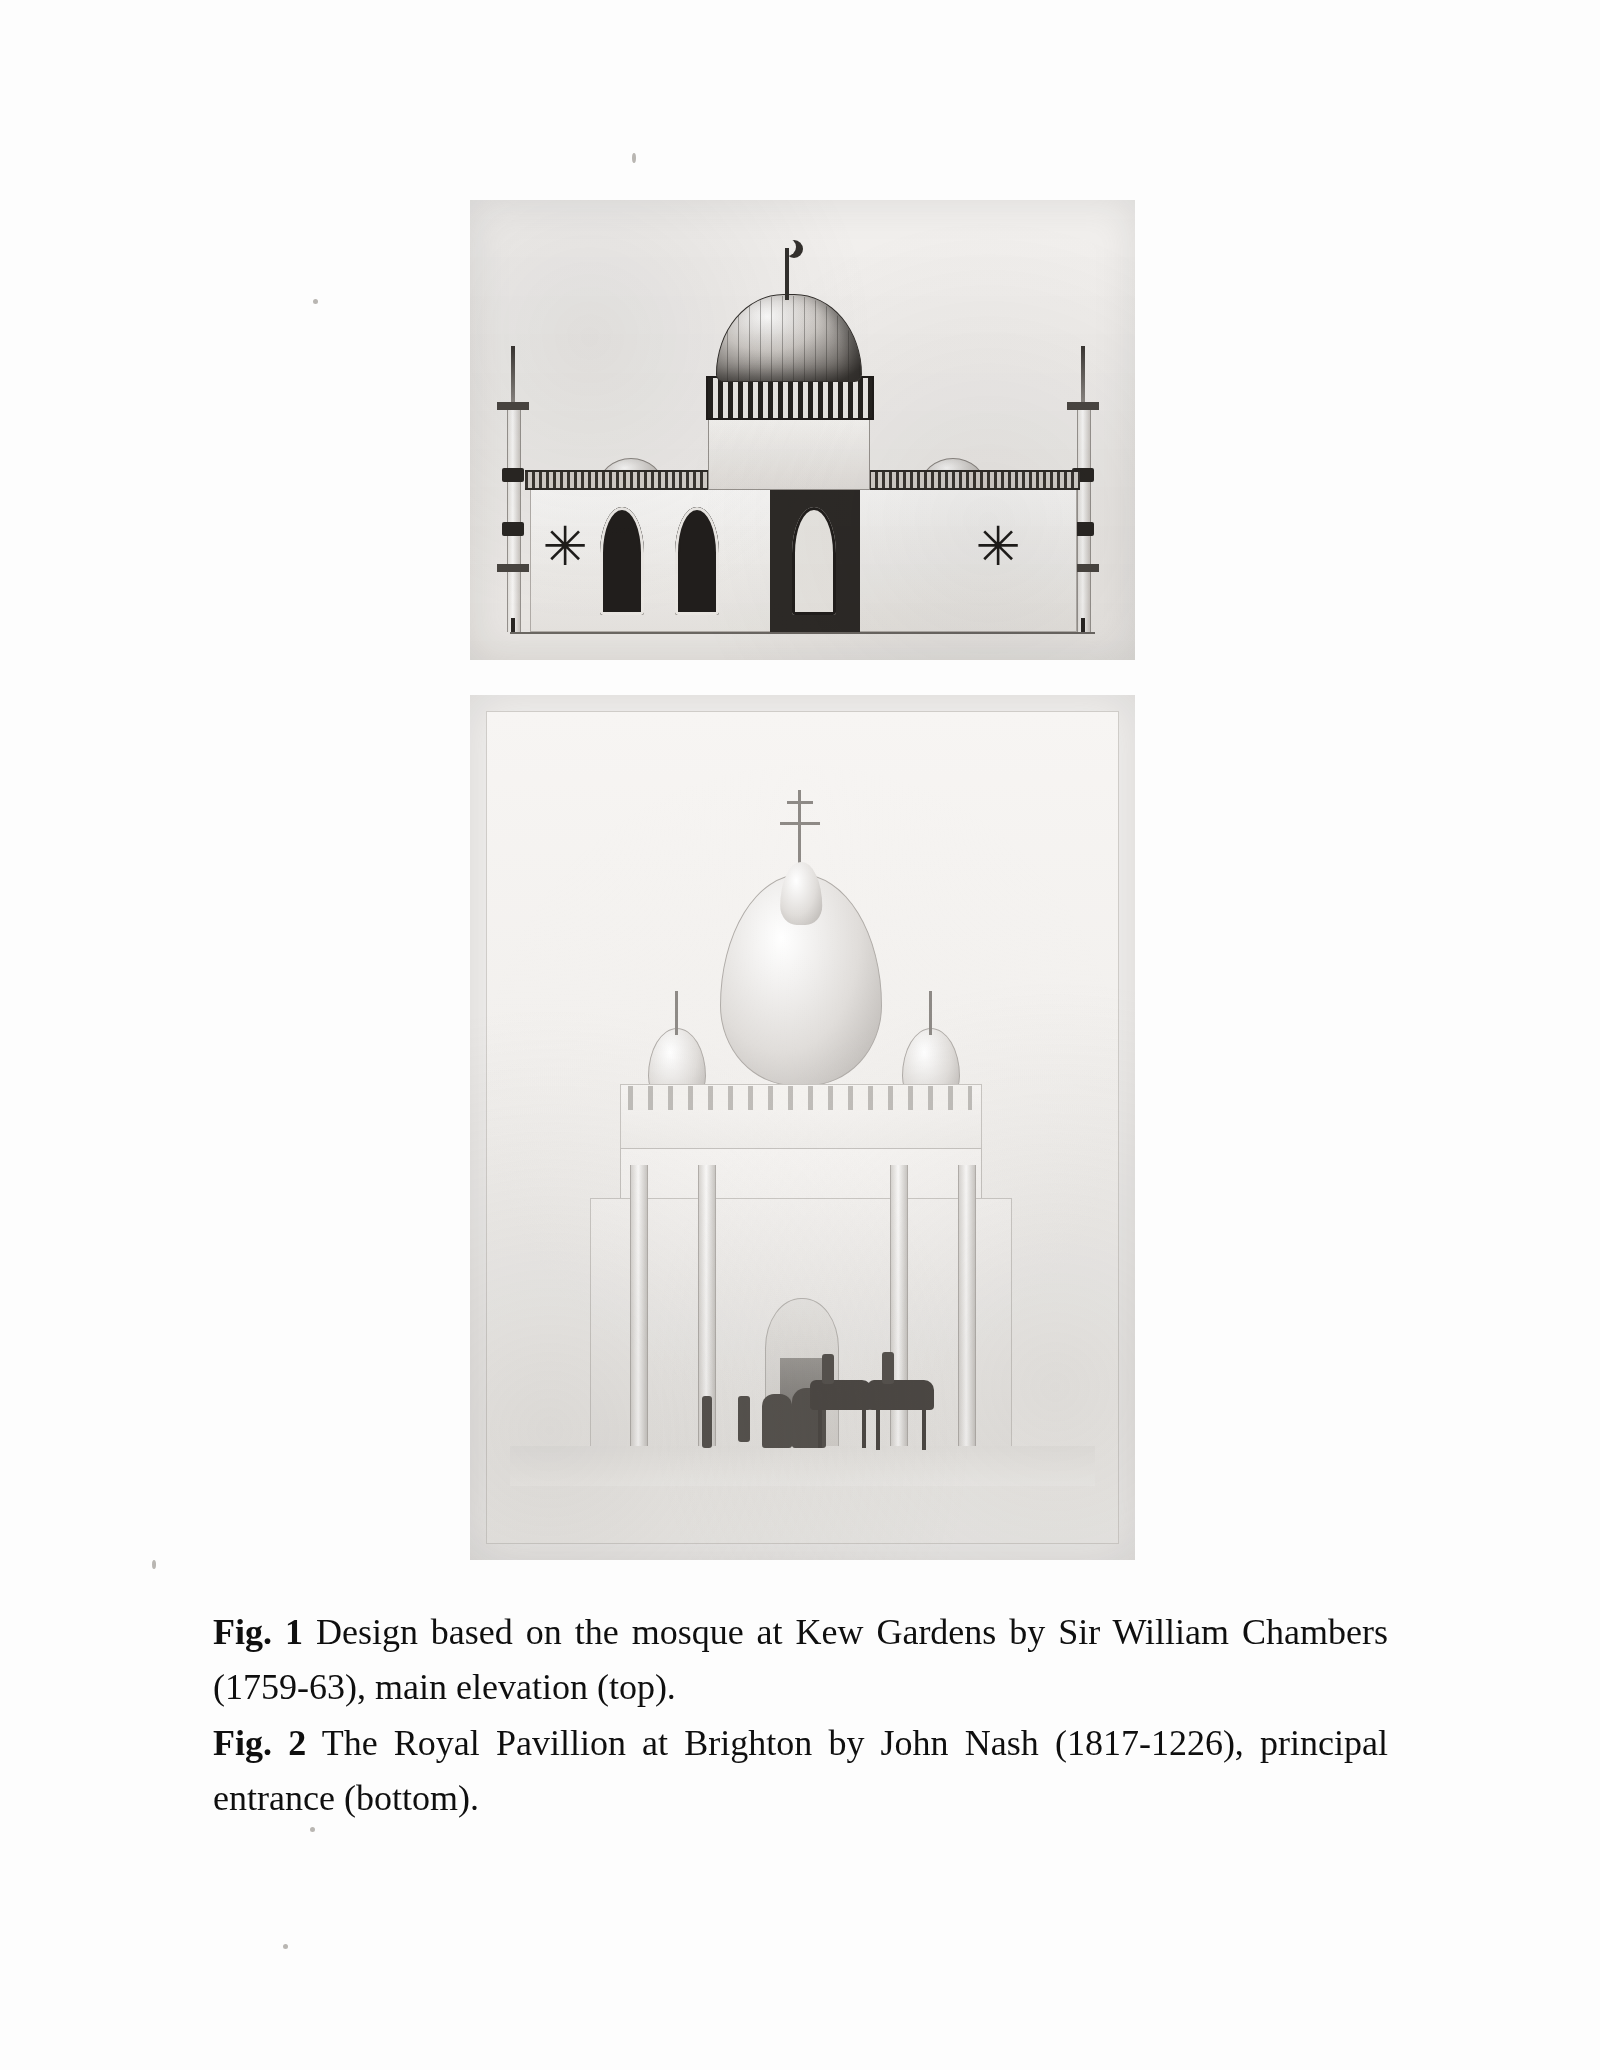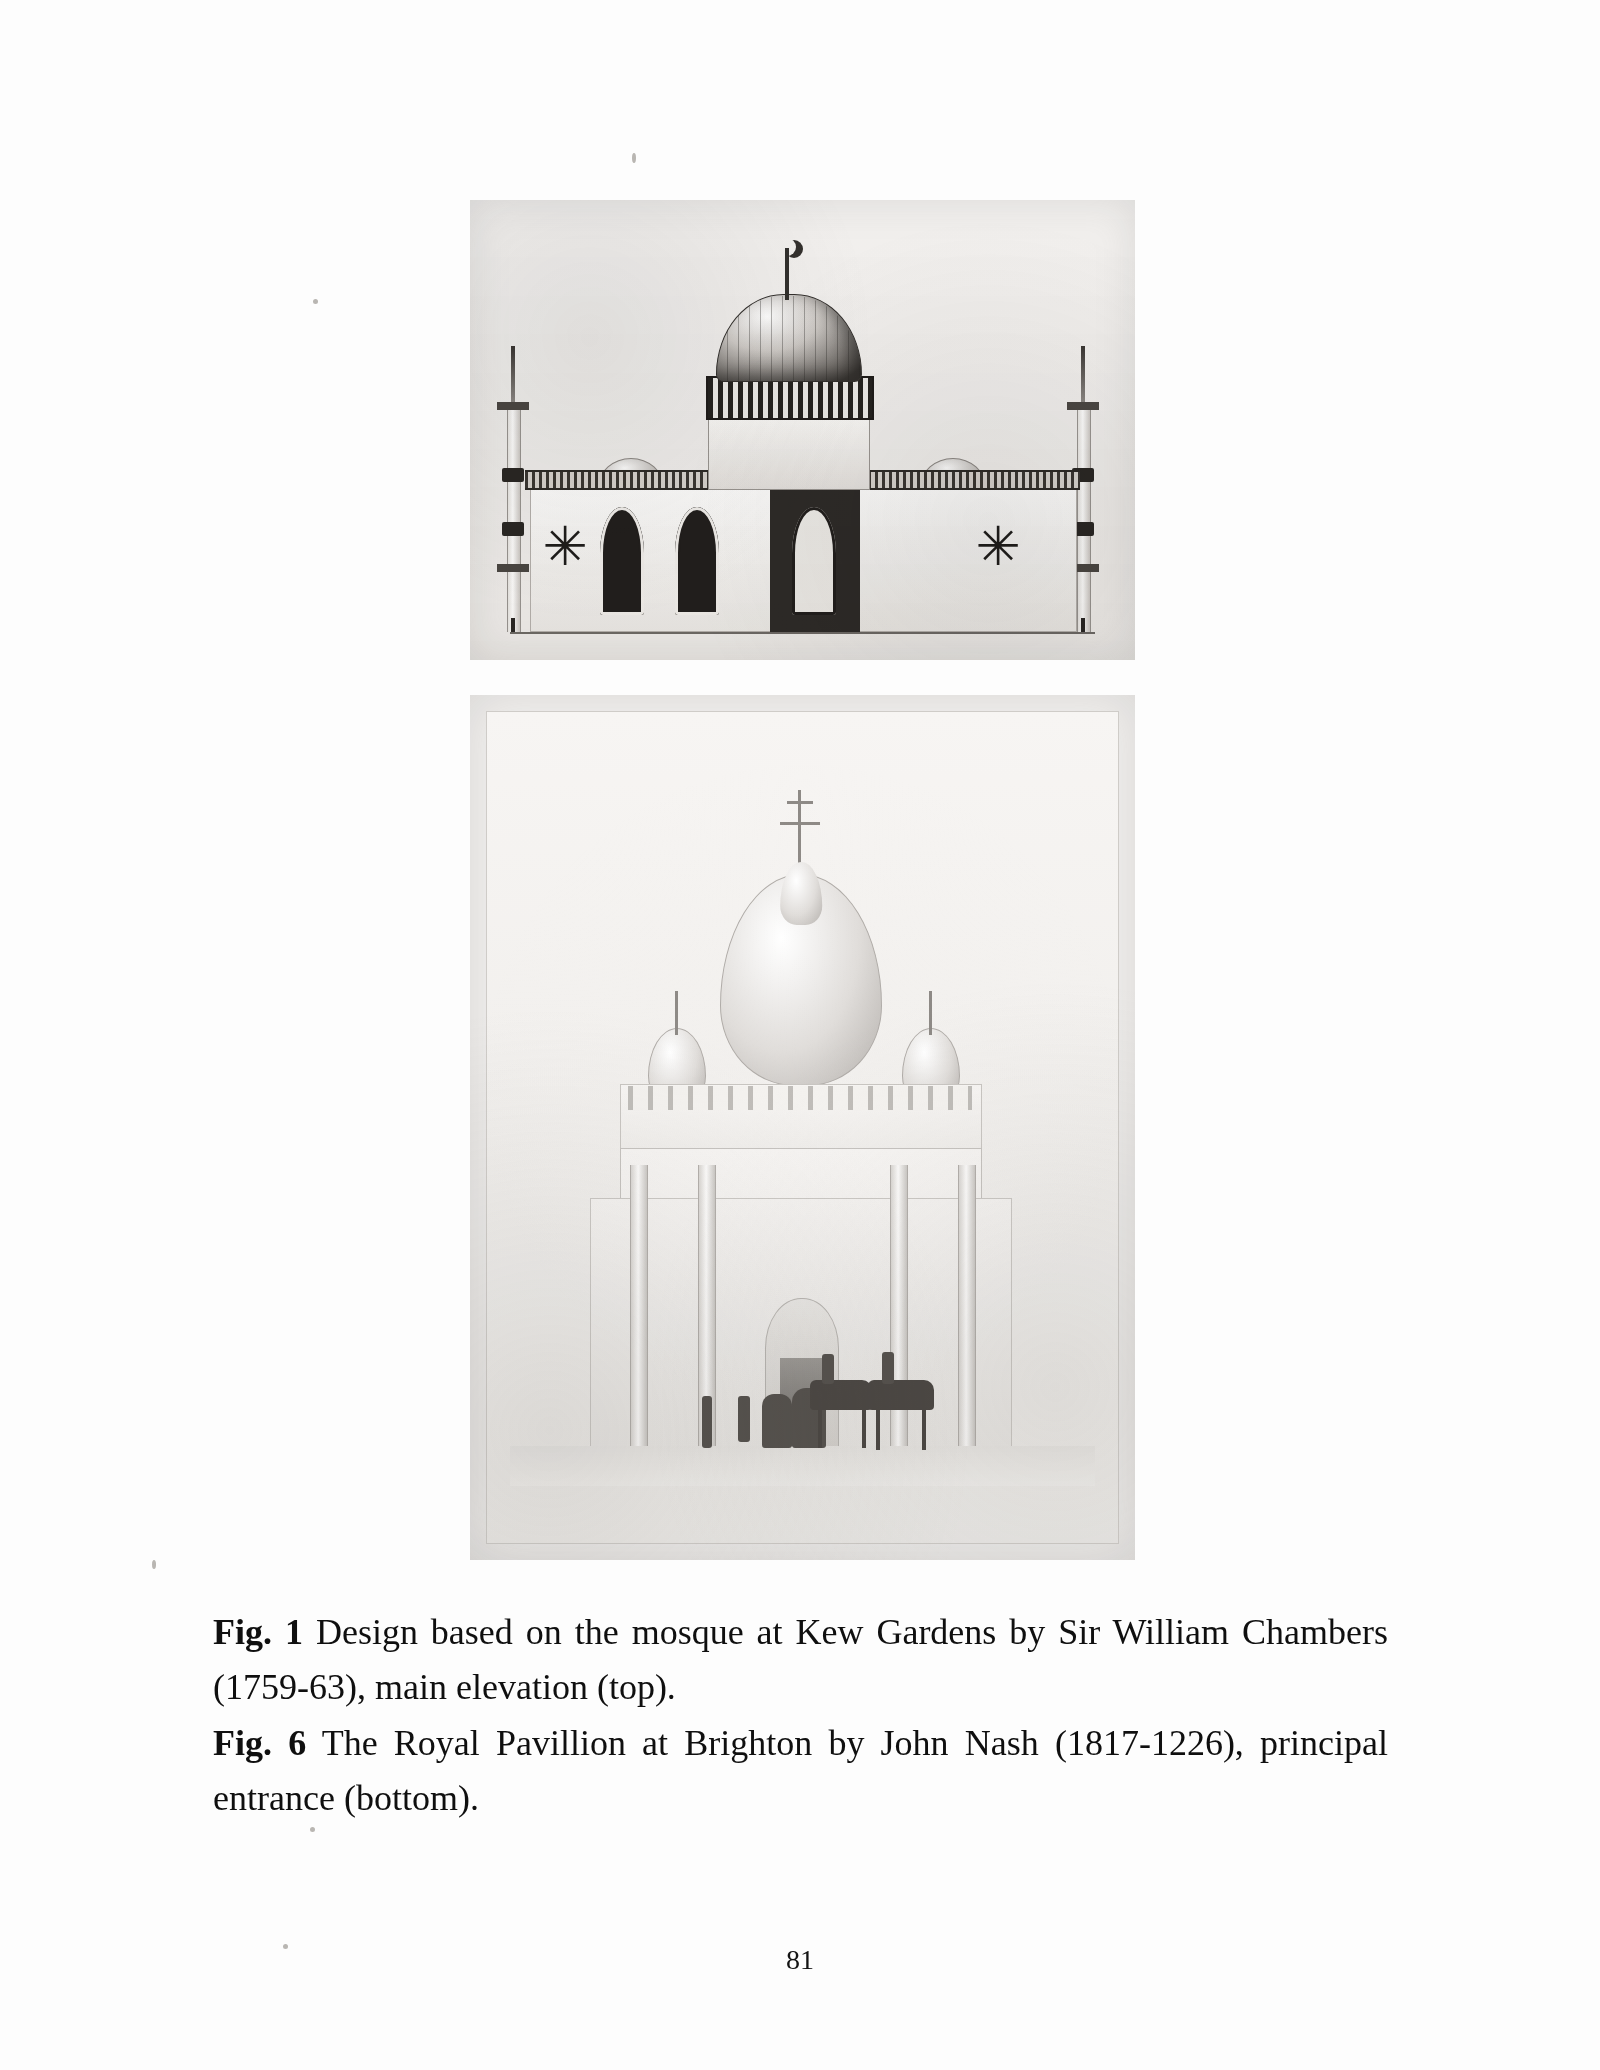--- a/index.html
+++ b/index.html
@@ -472,20 +472,19 @@
   <div class="speck" style="left:283px; top:1944px; width:5px; height:5px;"></div>
   <div class="speck" style="left:632px; top:153px; width:4px; height:10px;"></div>
   <div class="speck" style="left:313px; top:299px; width:5px; height:5px;"></div>
 
   <div class="caption">
     <p>
       <span class="figlabel">Fig. 1</span>
       <span>Design based on the mosque at Kew Gardens by Sir William Chambers (1759-63), main elevation (top).</span>
     </p>
     <p>
-      <span class="figlabel">Fig. 6</span>
+      <span class="figlabel">Fig. 2</span>
       <span>The Royal Pavillion at Brighton by John Nash (1817-1226), principal entrance (bottom).</span>
     </p>
   </div>
 
-  <div class="folio">81</div>
 
 </div>
 
 </body></html>

